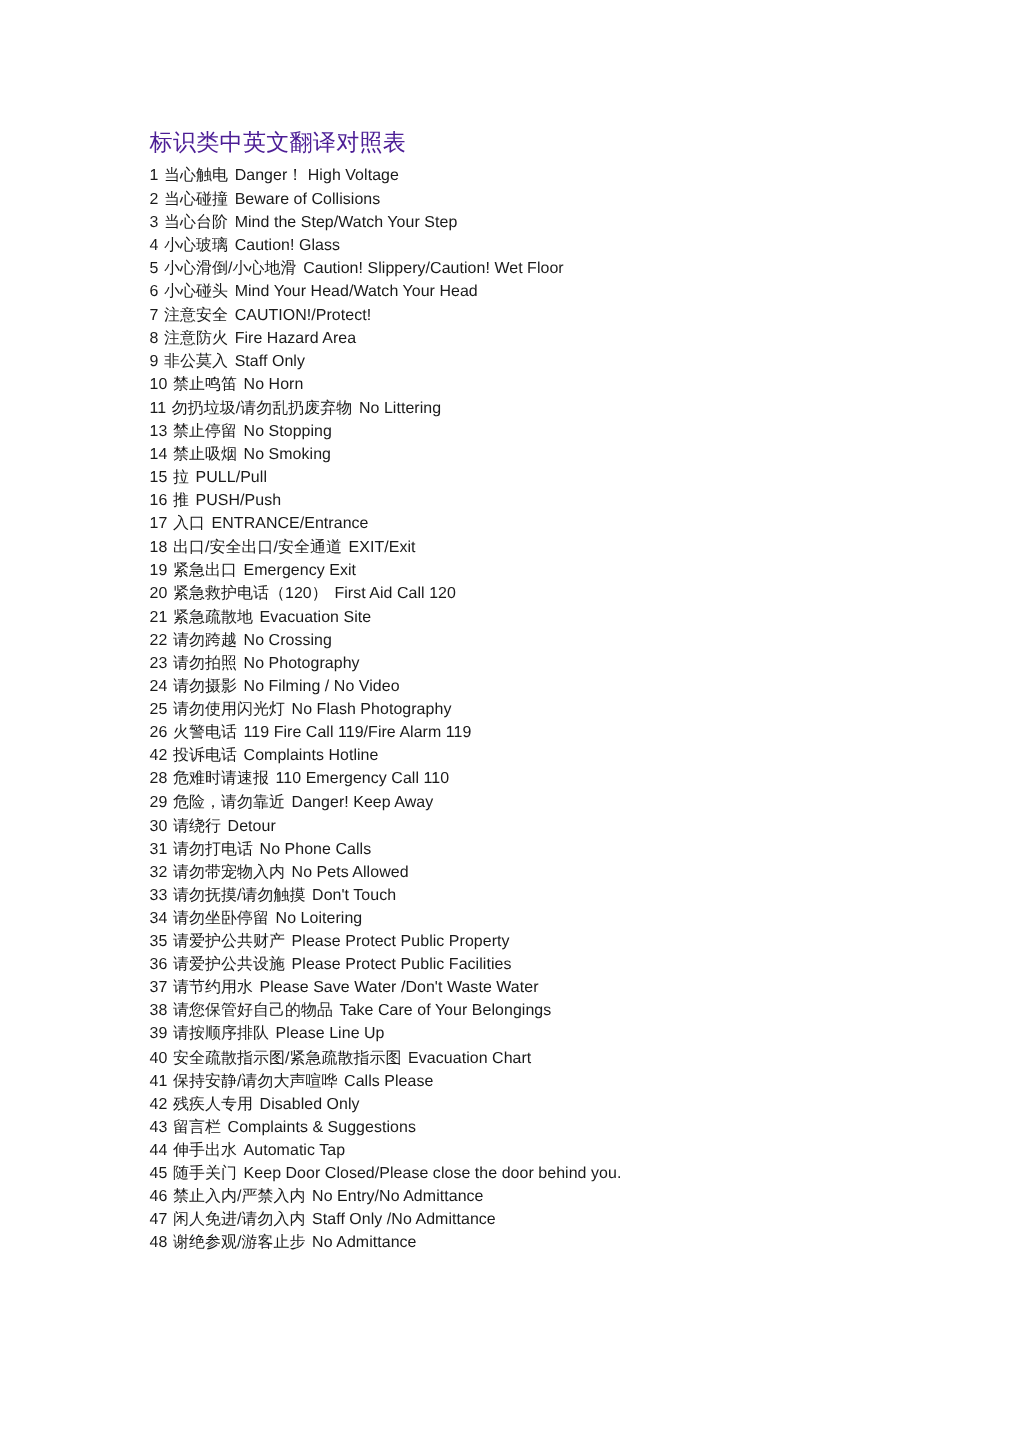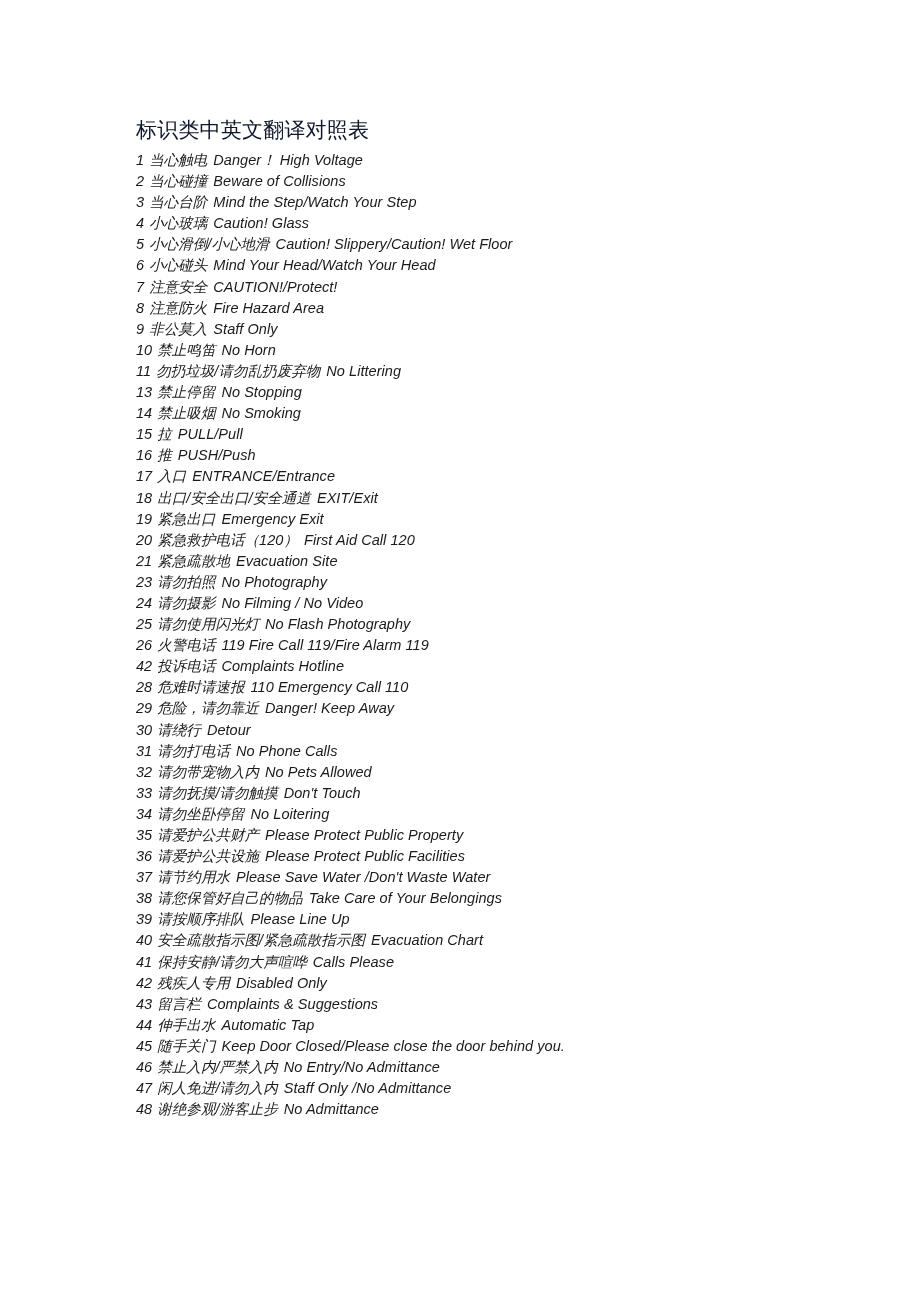--- a/index.html
+++ b/index.html
@@ -19,30 +19,29 @@
     width: 920px;
     height: 1302px;
     background: #ffffff;
     box-sizing: border-box;
     padding: 116px 0 0 136px;
   }
   .doc-title {
     font-size: 21px;
     line-height: 28px;
     font-weight: 400;
-    color: #0f172a;
+    color: #4c1d95;
     margin: 0 0 6px 0;
     letter-spacing: 0.2px;
     white-space: nowrap;
   }
   .entry-list {
     list-style: none;
     margin: 0;
     padding: 0;
-    font-style: italic;
   }
   .entry {
     font-size: 14.5px;
     line-height: 21.1px;
     color: #1a1a1a;
     white-space: nowrap;
     letter-spacing: 0.05px;
   }
   .entry .num {
     display: inline;
@@ -77,20 +76,21 @@
       <li class="entry"><span class="num">11</span><span class="zh">勿扔垃圾/请勿乱扔废弃物</span><span class="en">No Littering</span></li>
       <li class="entry"><span class="num">13</span><span class="zh">禁止停留</span><span class="en">No Stopping</span></li>
       <li class="entry"><span class="num">14</span><span class="zh">禁止吸烟</span><span class="en">No Smoking</span></li>
       <li class="entry"><span class="num">15</span><span class="zh">拉</span><span class="en">PULL/Pull</span></li>
       <li class="entry"><span class="num">16</span><span class="zh">推</span><span class="en">PUSH/Push</span></li>
       <li class="entry"><span class="num">17</span><span class="zh">入口</span><span class="en">ENTRANCE/Entrance</span></li>
       <li class="entry"><span class="num">18</span><span class="zh">出口/安全出口/安全通道</span><span class="en">EXIT/Exit</span></li>
       <li class="entry"><span class="num">19</span><span class="zh">紧急出口</span><span class="en">Emergency Exit</span></li>
       <li class="entry"><span class="num">20</span><span class="zh">紧急救护电话（120）</span><span class="en">First Aid Call 120</span></li>
       <li class="entry"><span class="num">21</span><span class="zh">紧急疏散地</span><span class="en">Evacuation Site</span></li>
+      <li class="entry"><span class="num">22</span><span class="zh">请勿跨越</span><span class="en">No Crossing</span></li>
       <li class="entry"><span class="num">23</span><span class="zh">请勿拍照</span><span class="en">No Photography</span></li>
       <li class="entry"><span class="num">24</span><span class="zh">请勿摄影</span><span class="en">No Filming / No Video</span></li>
       <li class="entry"><span class="num">25</span><span class="zh">请勿使用闪光灯</span><span class="en">No Flash Photography</span></li>
       <li class="entry"><span class="num">26</span><span class="zh">火警电话</span><span class="en">119 Fire Call 119/Fire Alarm 119</span></li>
       <li class="entry"><span class="num">42</span><span class="zh">投诉电话</span><span class="en">Complaints Hotline</span></li>
       <li class="entry"><span class="num">28</span><span class="zh">危难时请速报</span><span class="en">110 Emergency Call 110</span></li>
       <li class="entry"><span class="num">29</span><span class="zh">危险，请勿靠近</span><span class="en">Danger! Keep Away</span></li>
       <li class="entry"><span class="num">30</span><span class="zh">请绕行</span><span class="en">Detour</span></li>
       <li class="entry"><span class="num">31</span><span class="zh">请勿打电话</span><span class="en">No Phone Calls</span></li>
       <li class="entry"><span class="num">32</span><span class="zh">请勿带宠物入内</span><span class="en">No Pets Allowed</span></li>

